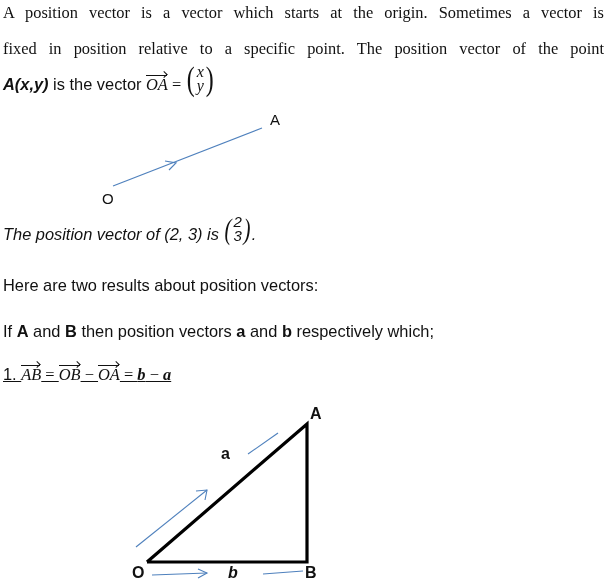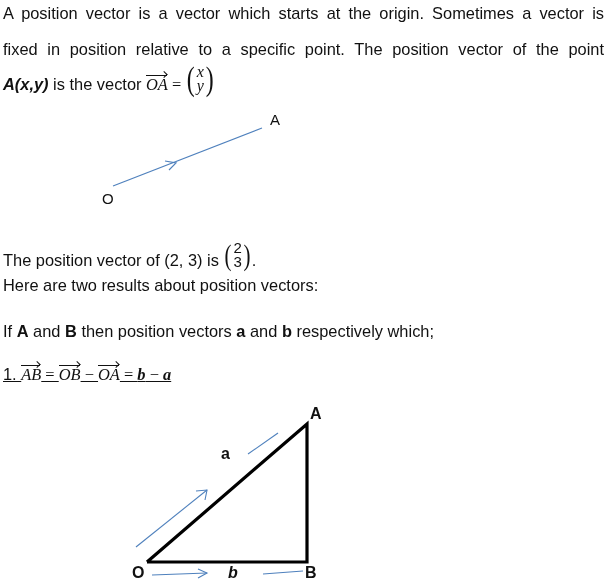--- a/index.html
+++ b/index.html
@@ -5,21 +5,21 @@
   html, body { margin: 0; padding: 0; background: #ffffff; }
   body {
     width: 608px; height: 587px; position: relative; overflow: hidden;
     font-family: "Liberation Sans", "DejaVu Sans", sans-serif;
     color: #111111;
   }
   .text {
     position: absolute; left: 3px; font-size: 16.4px; line-height: 1;
     white-space: nowrap;
   }
-  .justify { width: 601px; text-align: justify; text-align-last: justify; }
+  .justify { width: 601px; text-align: justify; text-align-last: justify; font-family: Liberation Serif, serif; }
   .math {
     font-family: "Liberation Serif", "DejaVu Serif", serif; font-style: italic;
   }
   .mathb { font-family: "Liberation Serif", "DejaVu Serif", serif; font-style: italic; font-weight: bold; }
   .vec { position: relative; display: inline-block; }
   .vec::before {
     content: ""; position: absolute; left: 0; right: 1px; top: -2px;
     border-top: 1px solid #111;
   }
   .vec::after {
@@ -69,21 +69,21 @@
   <polyline points="196,491 207,490 205,500" fill="none" stroke="#4f81bd" stroke-width="1.1"></polyline>
   <line x1="248" y1="454" x2="278" y2="433" stroke="#4f81bd" stroke-width="1.1"></line>
 
   <line x1="152" y1="575" x2="207" y2="573" stroke="#4f81bd" stroke-width="1.1"></line>
   <polyline points="198,569 207,573 198,578" fill="none" stroke="#4f81bd" stroke-width="1.1"></polyline>
   <line x1="263" y1="574" x2="303" y2="571" stroke="#4f81bd" stroke-width="1.1"></line>
 </svg>
 <div class="label" style="left:102px; top:190px;">O</div>
 <div class="label" style="left:270px; top:111px;">A</div>
 
-<div class="text" style="top:252px;">
+<div class="text" style="top:226px;font-style:italic;">
   <span>The position vector of (2, 3) is </span><span class="paren small" style="margin-top:-14px;">
       <span class="br">(</span>
       <span class="col">
         <span>2</span>
         <span>3</span>
       </span>
       <span class="br">)</span>
     </span><span>.</span>
 </div>
 

